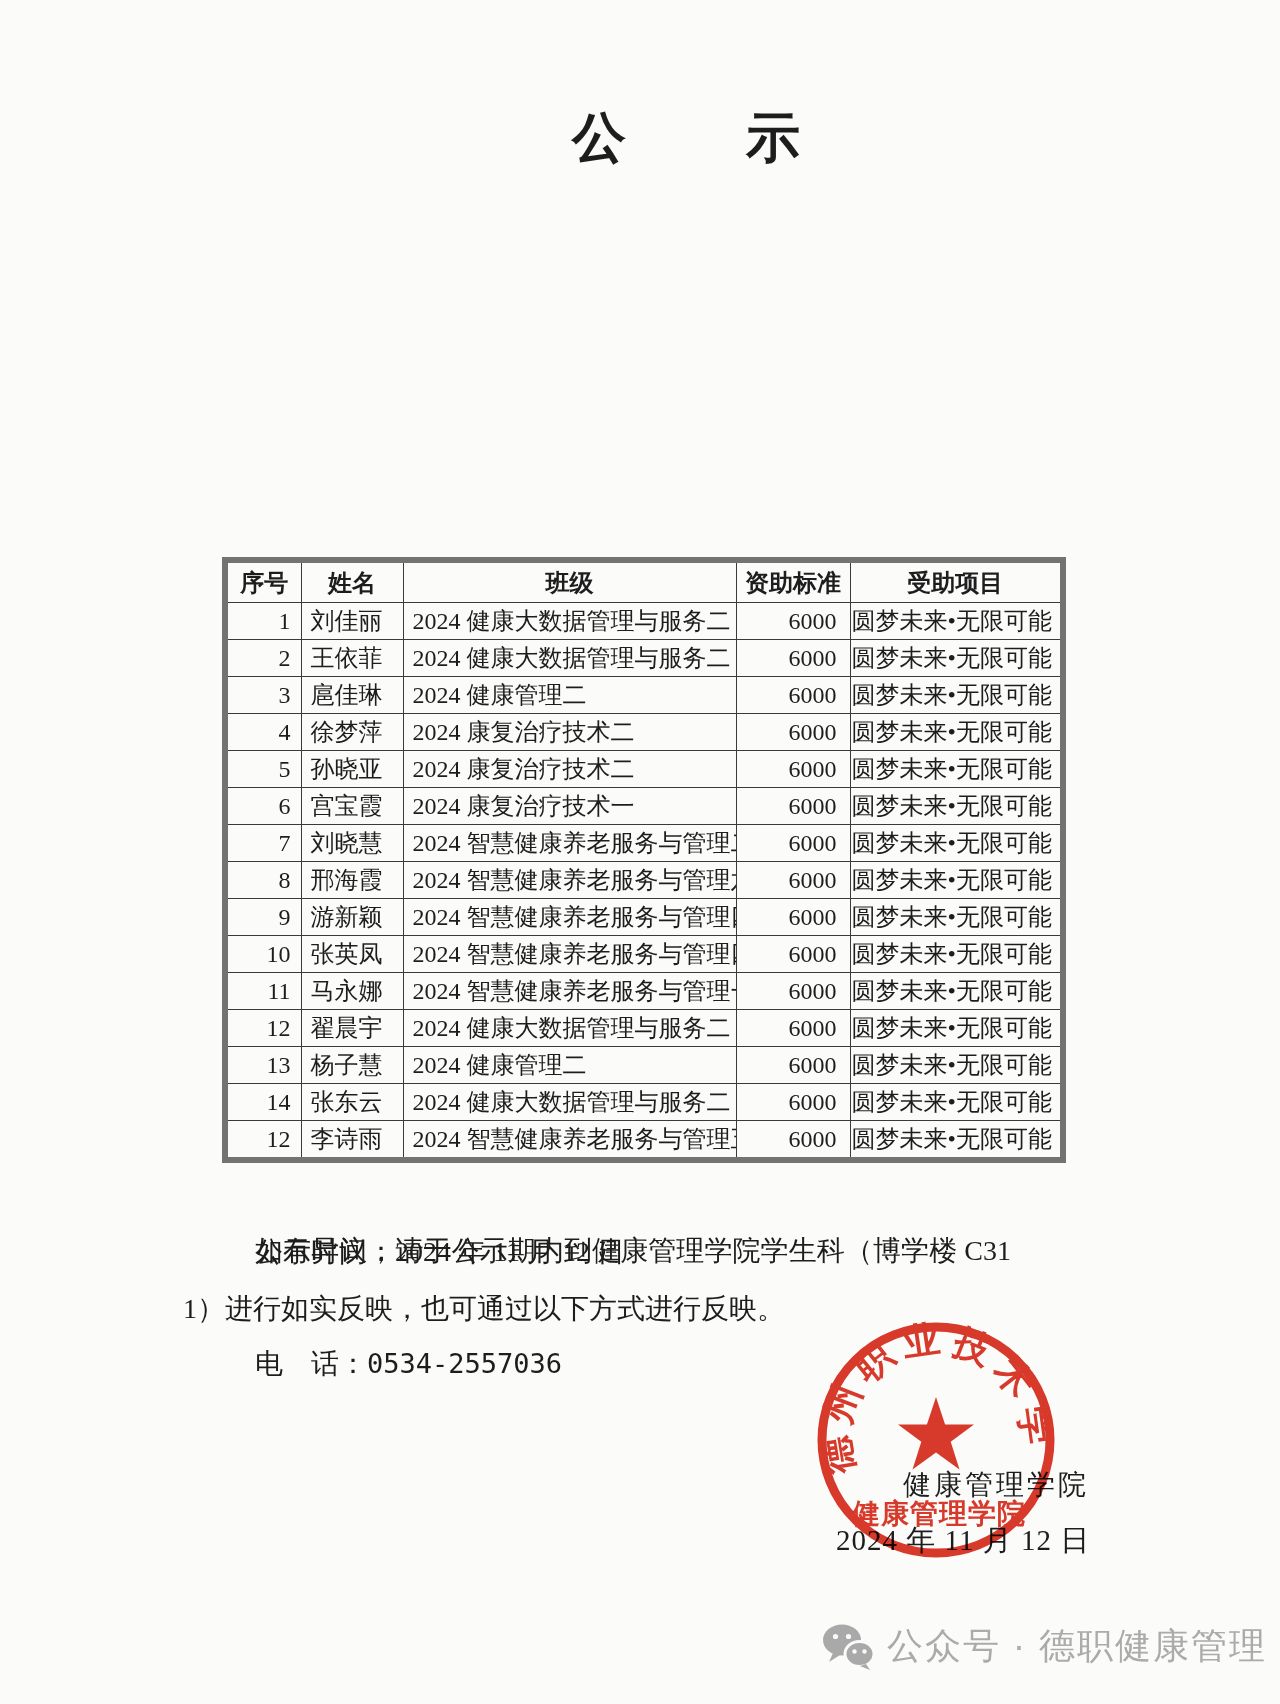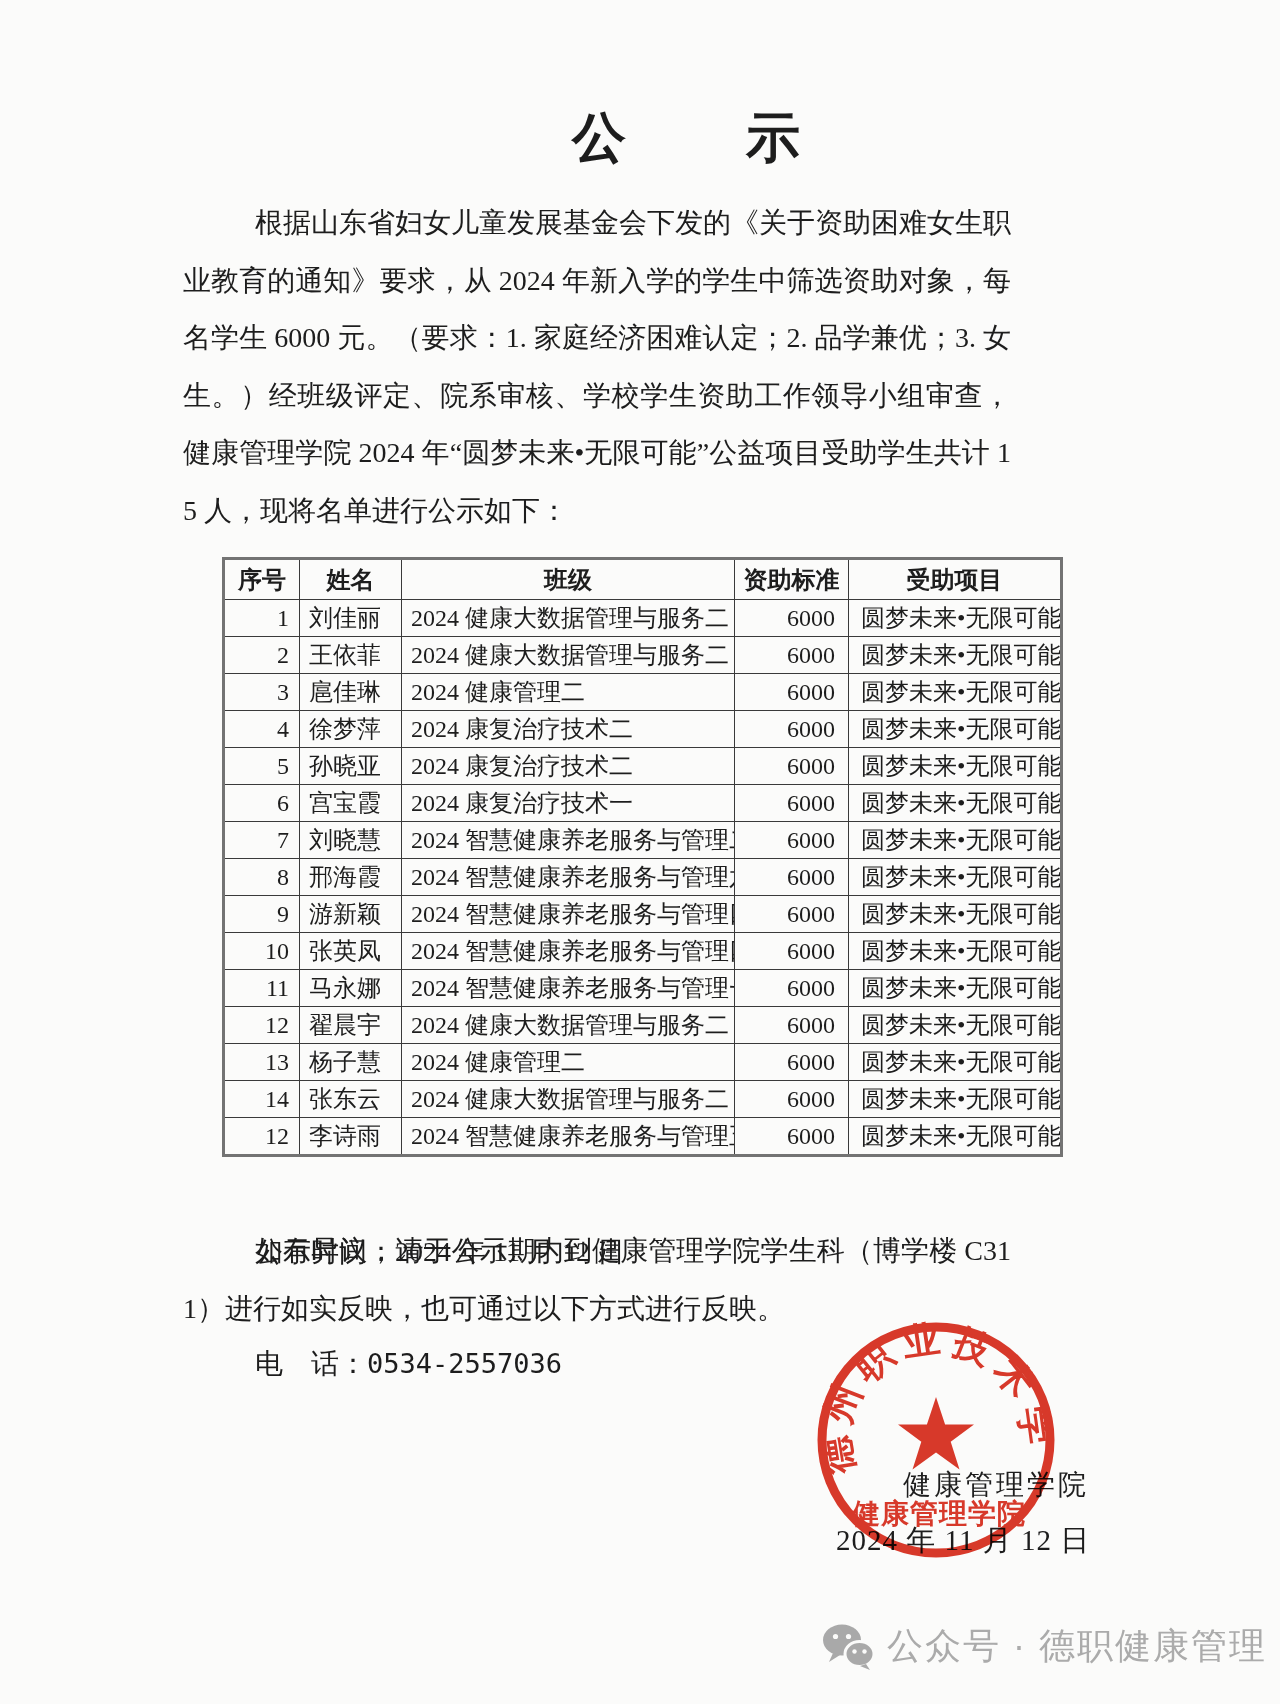--- a/index.html
+++ b/index.html
@@ -23,48 +23,47 @@
   .contact-line{position:absolute;left:255px;font-size:28px;line-height:40px;}
   .p-phone{top:1344px;}
   .p-email{top:1401px;}
   .mono{font-family:"DejaVu Sans Mono","Liberation Mono",monospace;font-size:27px;}
   .sig-name{position:absolute;left:903px;top:1466px;font-size:28px;letter-spacing:3px;}
   .sig-date{position:absolute;left:836px;top:1521px;font-size:29px;letter-spacing:1px;}
 
   .tbl{
     position:absolute;left:222px;top:557px;width:838px;
     border-collapse:collapse;table-layout:fixed;font-size:24px;
-    border:3px solid #737373;
+    border:6px solid #737373;
   }
   .tbl th,.tbl td{border:1.6px solid #3a3a3a;overflow:hidden;white-space:nowrap;}
   .tbl th{height:37px;font-weight:bold;text-align:center;}
   .tbl td{height:34px;}
   .c-no{text-align:right;padding-right:10px;}
   .c-name{text-align:left;padding-left:9px;}
   .c-class{text-align:left;padding-left:9px;margin-top:48px;}
   .c-amt{text-align:right;padding-right:13px;}
-  .c-proj{text-align:left;padding-left:12px;margin-top:12px;}
+  .c-proj{text-align:left;padding-left:1px;margin-top:12px;}
 
   .seal{position:absolute;left:810px;top:1316px;mix-blend-mode:multiply;opacity:0.93;}
   .seal text{font-family:"Liberation Serif","DejaVu Serif",serif;}
 
   .watermark{
     position:absolute;left:822px;top:1622px;display:flex;align-items:center;gap:13px;
     color:#ababab;font-family:"Liberation Sans","DejaVu Sans",sans-serif;
     font-size:36px;letter-spacing:2px;
   }
 </style>
 </head>
 <body>
 
 <div class="page">
 
   <div class="doc-title">公　　示</div>
 
-  <div class="para para1">根据山东省妇女儿童发展基金会下发的《关于资助困难女生职业教育的通知》要求，从 2024 年新入学的学生中筛选资助对象，每名学生 6000 元。（要求：1. 家庭经济困难认定；2. 品学兼优；3. 女生。）经班级评定、院系审核、学校学生资助工作领导小组审查，健康管理学院 2024 年“圆梦未来•无限可能”公益项目受助学生共计 15 人，现将名单进行公示如下：</div>
 
   <table class="tbl">
     <colgroup>
       <col style="width:76px">
         <col style="width:102px">
         <col style="width:333px">
         <col style="width:114px">
         <col style="width:213px">
     </colgroup>
     <thead>

